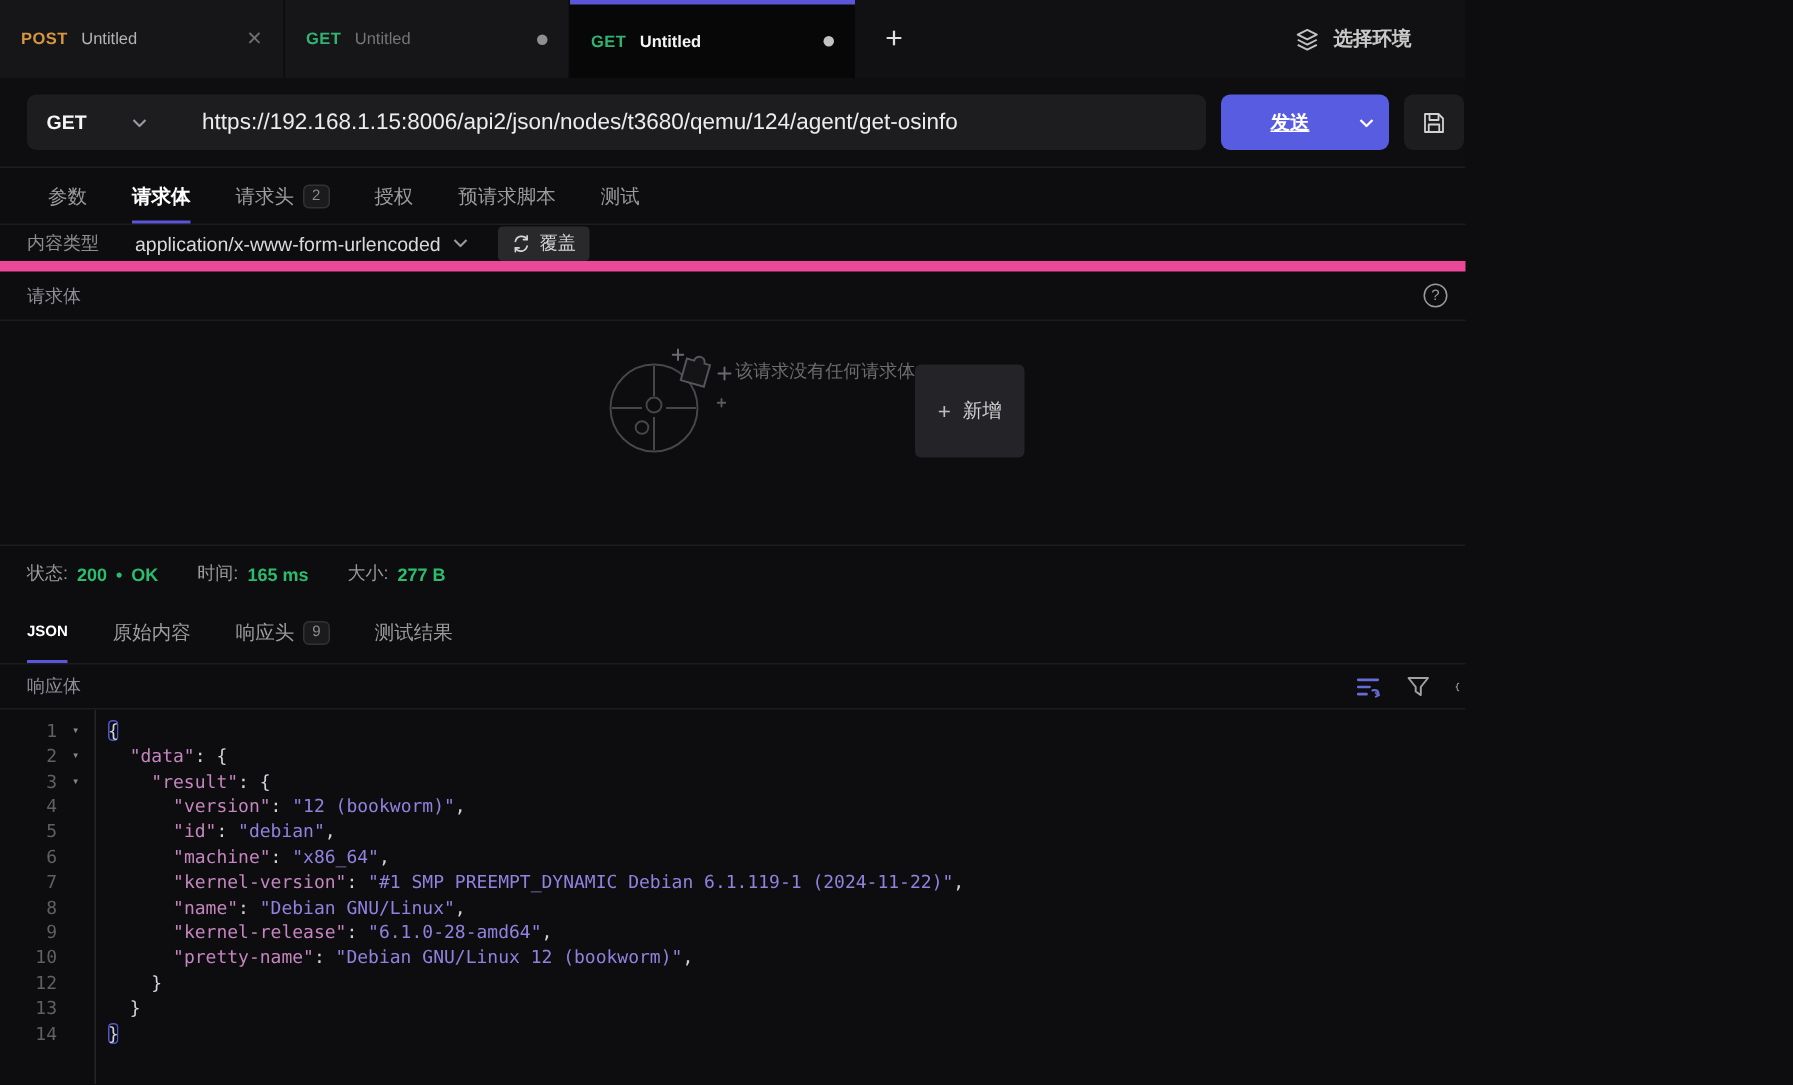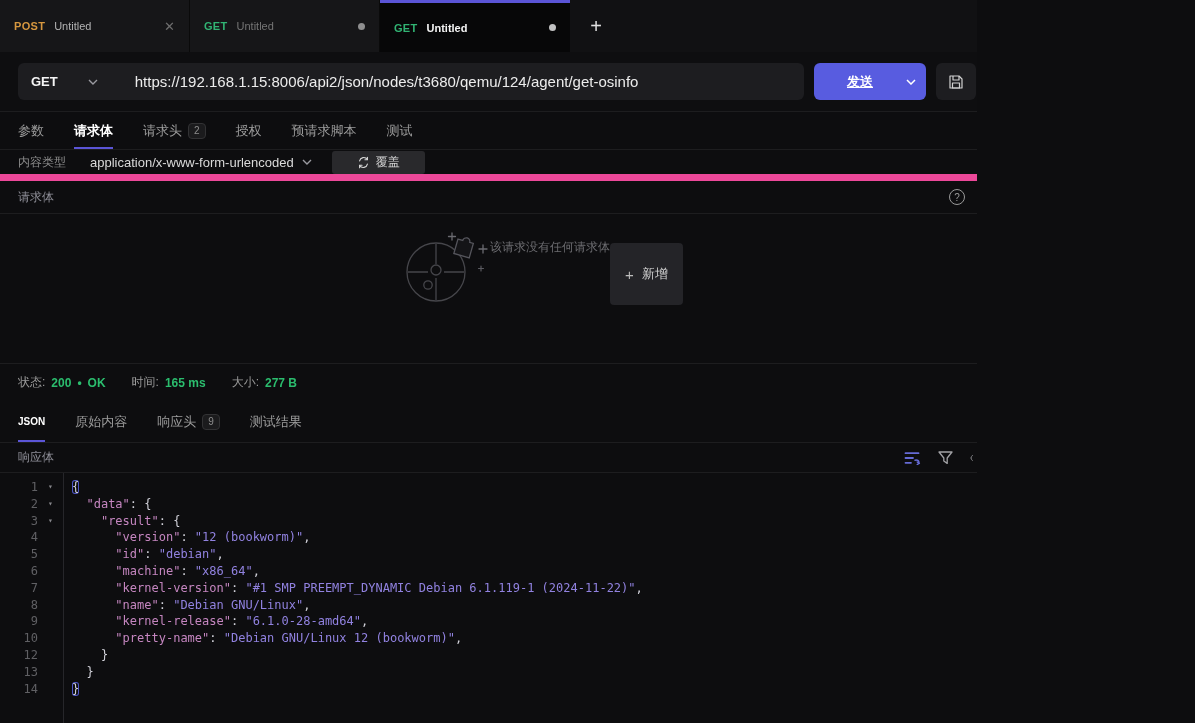--- a/index.html
+++ b/index.html
@@ -35,38 +35,38 @@
   .method-select .mtxt { font-size:13px; font-weight:bold; color:#f5f5f5; }
   .url-text { font-size:15px; color:#ececec; margin-left:23px; white-space:nowrap; }
   .send { width:112px; height:37px; flex-shrink:0; border:none; background:var(--send,#585ce0);
           border-radius:6px; color:#fff; display:flex; align-items:center; cursor:pointer;text-decoration:underline; }
   .send .slabel { flex:1; text-align:center; font-size:13px; font-weight:bold; padding-left:10px; }
   .send .schev { width:30px; display:flex; justify-content:center; }
   .save { width:40px; height:37px; flex-shrink:0; background:#1d1d20; border:none; border-radius:6px;
           display:flex; align-items:center; justify-content:center; margin-right:-13px; cursor:pointer; }
 
   
-  .reqtabs { height:38px; display:flex; align-items:stretch; gap:30px; padding:0 18px;
+  .reqtabs { height:38px; display:flex; align-items:stretch; gap:30px; padding:0 32px;
              border-bottom:1px solid #1d1d1f; flex-shrink:0; }
   .rtab { position:relative; display:flex; align-items:center; gap:6px; font-size:13px;
           color:#9c9c9c; cursor:pointer; white-space:nowrap; }
   .rtab.active { color:#ffffff; font-weight:bold; }
   .rtab.active::after { content:""; position:absolute; left:0; right:0; bottom:0; height:2px;
                         background:var(--accent,#5b55d7); }
   .badge { font-size:10px; color:#8d8d8d; background:#1b1b1d; border:1px solid #323234;
            border-radius:4px; padding:1px 5px; line-height:12px; }
 
   
   .ctyperow { height:31px; display:flex; align-items:center; padding:0 18px;
               border-bottom:7px solid #ec4899; flex-shrink:0; }
   .ctlabel { font-size:12px; color:#8d8d8d; }
   .ctvalue { display:flex; align-items:center; gap:8px; margin-left:24px; font-size:13px;
              color:#dadada; cursor:pointer; }
   .override { display:flex; align-items:center; gap:6px; margin-left:20px; background:#29292c;
-              border:none; border-radius:3px; padding:3px 25px; color:#d5d5d5; font-size:12px; cursor:pointer; }
+              border:none; border-radius:3px; padding:3px 9px; color:#d5d5d5; font-size:12px; cursor:pointer; }
 
   
   .bodyheader { height:33px; display:flex; align-items:center; padding:0 12px 0 18px;
                 border-bottom:1px solid #1d1d1f; flex-shrink:0; }
   .secttitle { font-size:12px; color:#8d8d96; }
   .help { margin-left:auto; width:16px; height:16px; border:1px solid #9a9a9a; border-radius:50%;
           color:#9a9a9a; font-size:10px; display:flex; align-items:center; justify-content:center; cursor:pointer; }
 
   
   .emptyarea { height:149px; display:flex; flex-direction:column; align-items:center;
@@ -127,20 +127,30 @@
       <span class="method m-get">GET</span>
       <span class="title">Untitled</span>
       <span class="dot"></span>
     </div>
     <div class="tab active">
       <span class="method m-get">GET</span>
       <span class="title">Untitled</span>
       <span class="dot"></span>
     </div>
     <div class="newtab">+</div>
+    <div class="env">
+      <span>
+        <svg width="17" height="17" viewBox="0 0 16 16" fill="none" stroke="#c2c2c2" stroke-width="1.2" stroke-linejoin="round">
+          <path d="M8 1.8 14 4.8 8 7.8 2 4.8Z"></path>
+            <path d="M2 8l6 3 6-3"></path>
+            <path d="M2 11.2l6 3 6-3"></path>
+        </svg>
+      </span>
+      <span>选择环境</span>
+    </div>
   </header>
 
   <div class="urlrow">
     <div class="url-input">
       <div class="method-select">
         <span class="mtxt">GET</span>
         <span>
           <svg width="10" height="6" viewBox="0 0 10 6" fill="none" stroke="#9a9aa0" stroke-width="1.4">
               <path d="M1 1l4 4 4-4"></path>
             </svg>

